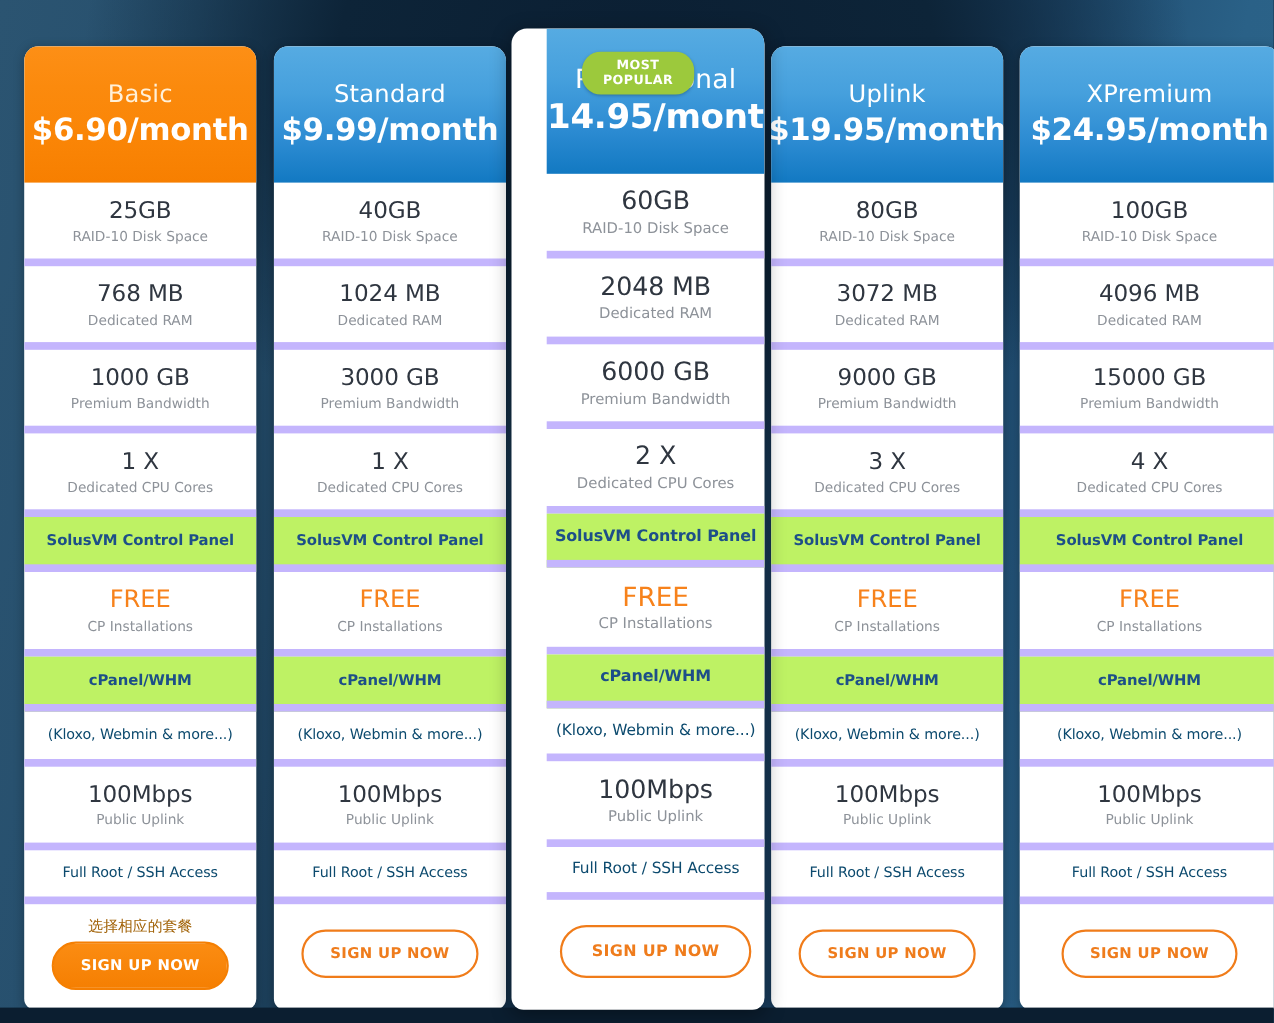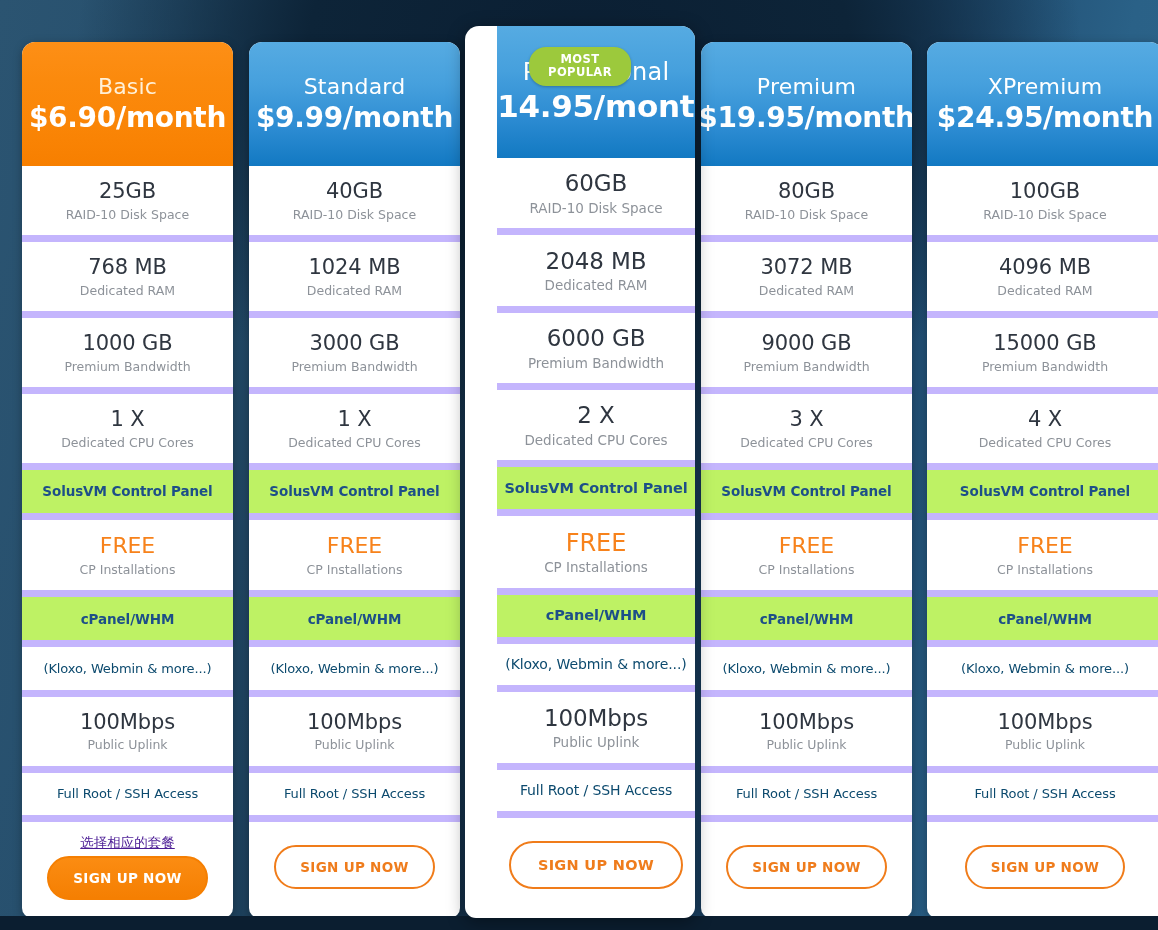--- a/index.html
+++ b/index.html
@@ -188,24 +188,23 @@
     align-items: center;
     justify-content: center;
     gap: 5px;
     border-bottom: none;
     padding: 2px 6px 8px;
   }
   .card.featured .cta-row { flex: 0 0 100px; }
 
   .annotation {
     font-size: 13.5px;
-    color: #4c1d95;
+    color: #a16207;
     line-height: 1.2;
     font-family: "DejaVu Sans", "Liberation Sans", sans-serif;
-    text-decoration: underline;
   }
 
   .cta-btn {
     display: inline-flex;
     align-items: center;
     justify-content: center;
     border: 2px solid #f07c1a;
     color: #ef7c1c;
     background: transparent;
     border-radius: 26px;
@@ -369,21 +368,21 @@
           <div class="row single">
             <div class="val">Full Root / SSH Access</div>
           </div>
           <div class="row cta-row">
             <button class="cta-btn">SIGN UP NOW</button>
           </div>
         </div>
       </div>
       <div class="card" style="left: 679px; width: 211px;">
         <div class="card-header">
-          <div class="plan-name">Premium</div>
+          <div class="plan-name">Uplink</div>
           <div class="plan-price">$19.95/month</div>
         </div>
         <div class="rows">
           <div class="row">
             <div class="val">80GB</div>
             <div class="lbl">RAID-10 Disk Space</div>
           </div>
           <div class="row">
             <div class="val">3072 MB</div>
             <div class="lbl">Dedicated RAM</div>

